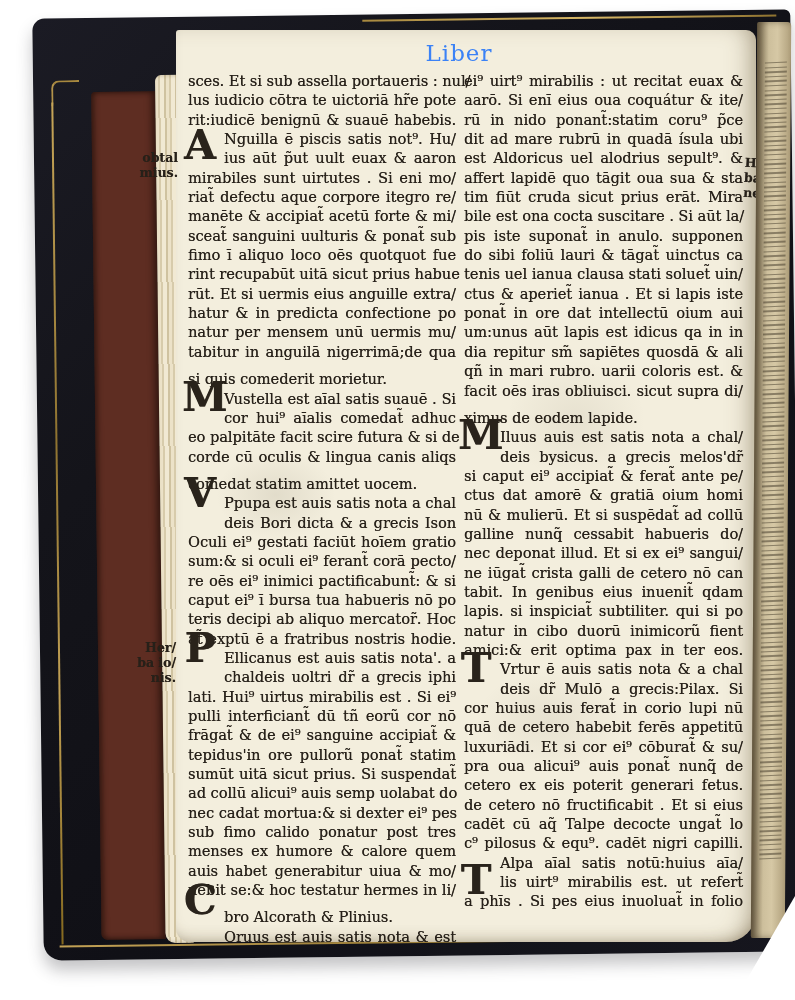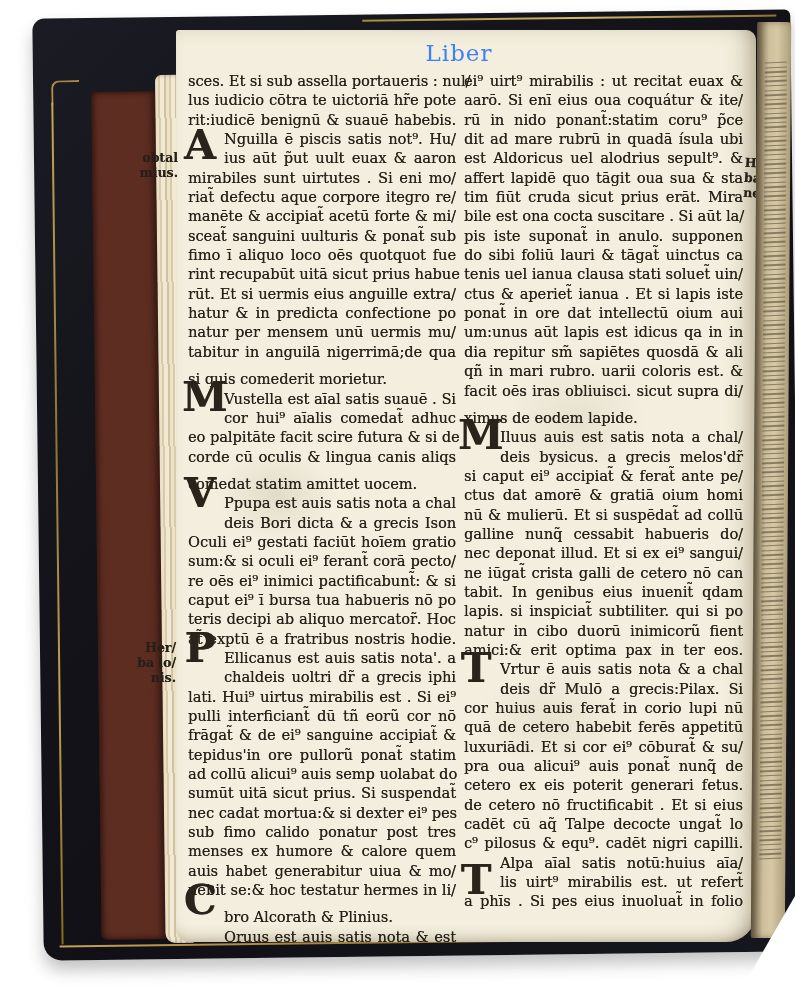--- a/index.html
+++ b/index.html
@@ -131,22 +131,22 @@
       <div class="tl">re oēs ei⁹ inimici pactificabunt̃: &amp; si</div>
       <div class="tl">caput ei⁹ ī bursa tua habueris nō po</div>
       <div class="tl">teris decipi ab aliquo mercator̃. Hoc</div>
       <div class="tl">at̃ exptū ē a fratribus nostris hodie.</div>
       <div class="tl ind">Ellicanus est auis satis nota'. a</div>
       <div class="tl ind">chaldeis uoltri dr̃ a grecis iphi</div>
       <div class="tl">lati. Hui⁹ uirtus mirabilis est . Si ei⁹</div>
       <div class="tl">pulli interficiant̃ dū tñ eorũ cor nō</div>
       <div class="tl">frāgat̃ &amp; de ei⁹ sanguine accipiat̃ &amp;</div>
       <div class="tl">tepidus'in ore pullorũ ponat̃ statim</div>
+      <div class="tl">sumūt uitā sicut prius. Si suspendat̃</div>
       <div class="tl">ad collū alicui⁹ auis semp uolabat do</div>
-      <div class="tl">sumūt uitā sicut prius. Si suspendat̃</div>
       <div class="tl">nec cadat mortua:&amp; si dexter ei⁹ pes</div>
       <div class="tl">sub fimo calido ponatur post tres</div>
       <div class="tl">menses ex humore &amp; calore quem</div>
       <div class="tl">auis habet generabitur uiua &amp; mo/</div>
       <div class="tl">uebit se:&amp; hoc testatur hermes in li/</div>
       <div class="tl ind nj">bro Alcorath &amp; Plinius.</div>
       <div class="tl ind">Oruus est auis satis nota &amp; est</div>
       <span class="dropcap" style="top: 54.05px;">A</span>
       <span class="dropcap" style="top: 305.6px;">M</span>
       <span class="dropcap" style="top: 402.35px;">V</span>

